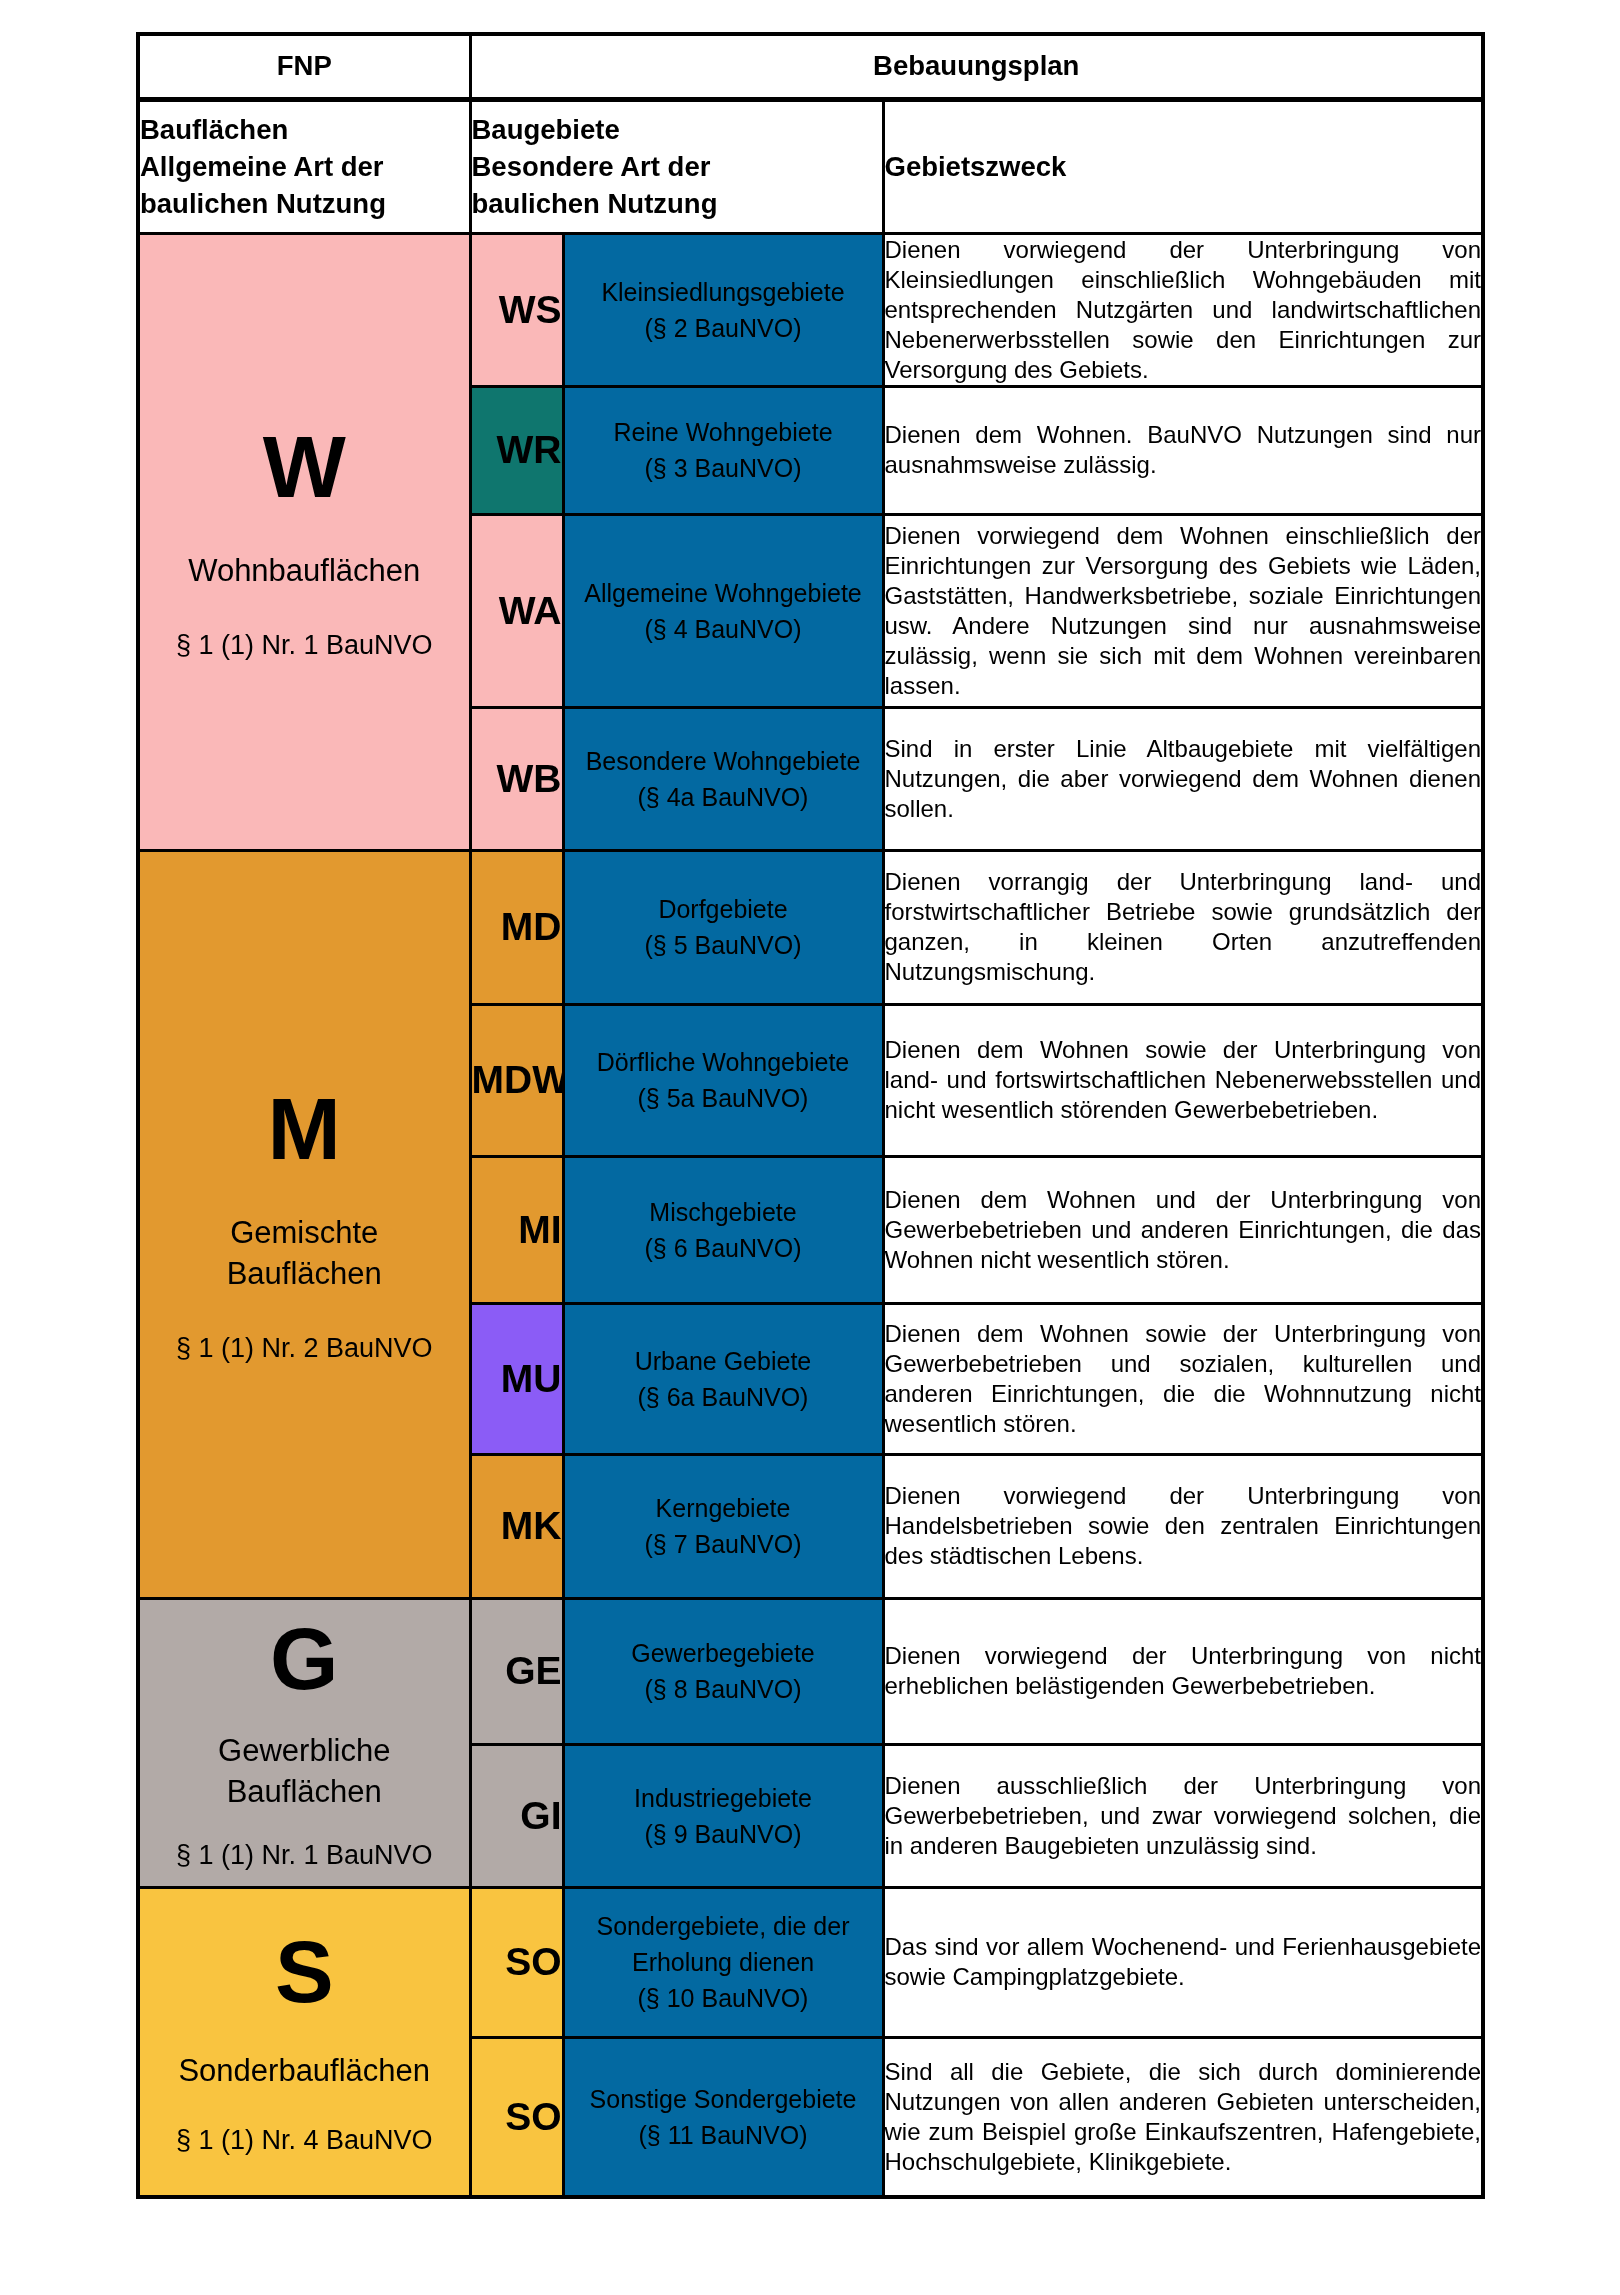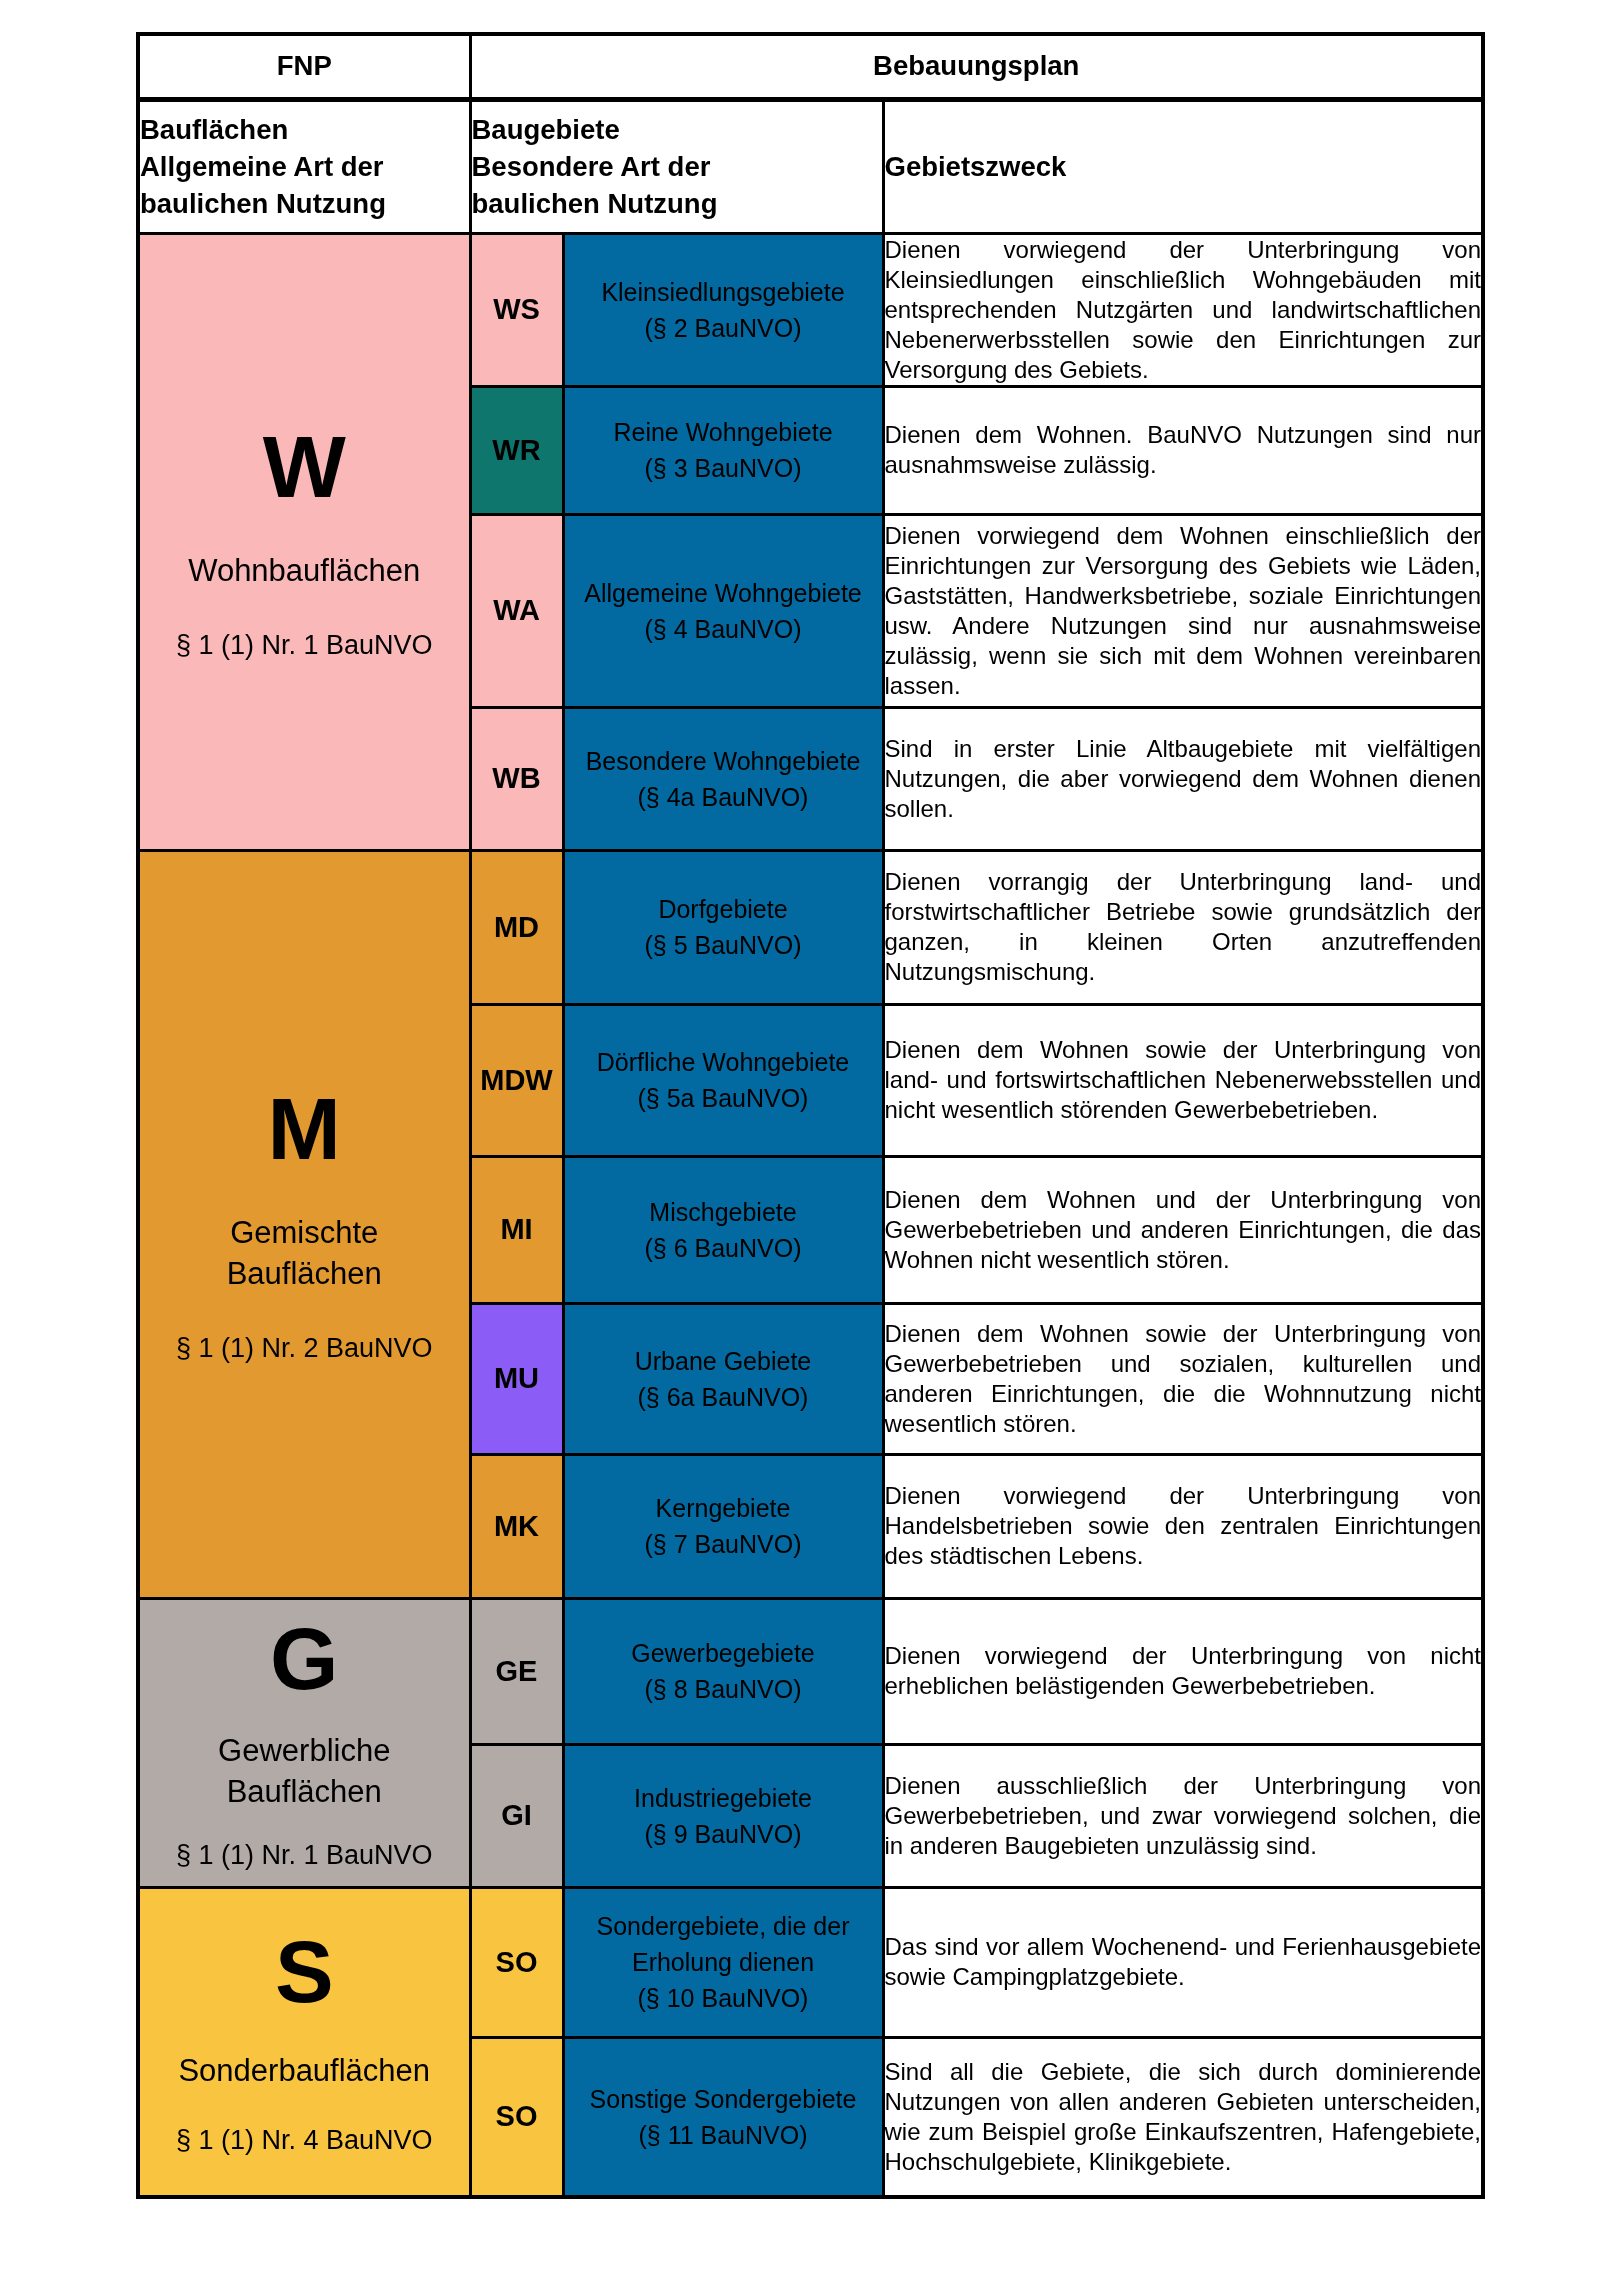--- a/index.html
+++ b/index.html
@@ -59,23 +59,23 @@
     font-weight: bold;
     line-height: 1;
   }
   .section-name {
     font-size: 31px;
     line-height: 41px;
     white-space: pre-line;
   }
   .section-law { font-size: 27px; }
   td.code-cell {
-    text-align: center;
-    font-weight: bold;
-    font-size: 29px;
+    text-align: right;
+    font-weight: bold;
+    font-size: 39px;
   }
   td.area-cell {
     text-align: center;
     font-size: 25px;
     line-height: 36px;
     background: #0369a1;
   }
   .area-title { white-space: pre-line; }
   td.purpose-cell {
     font-size: 24px;

